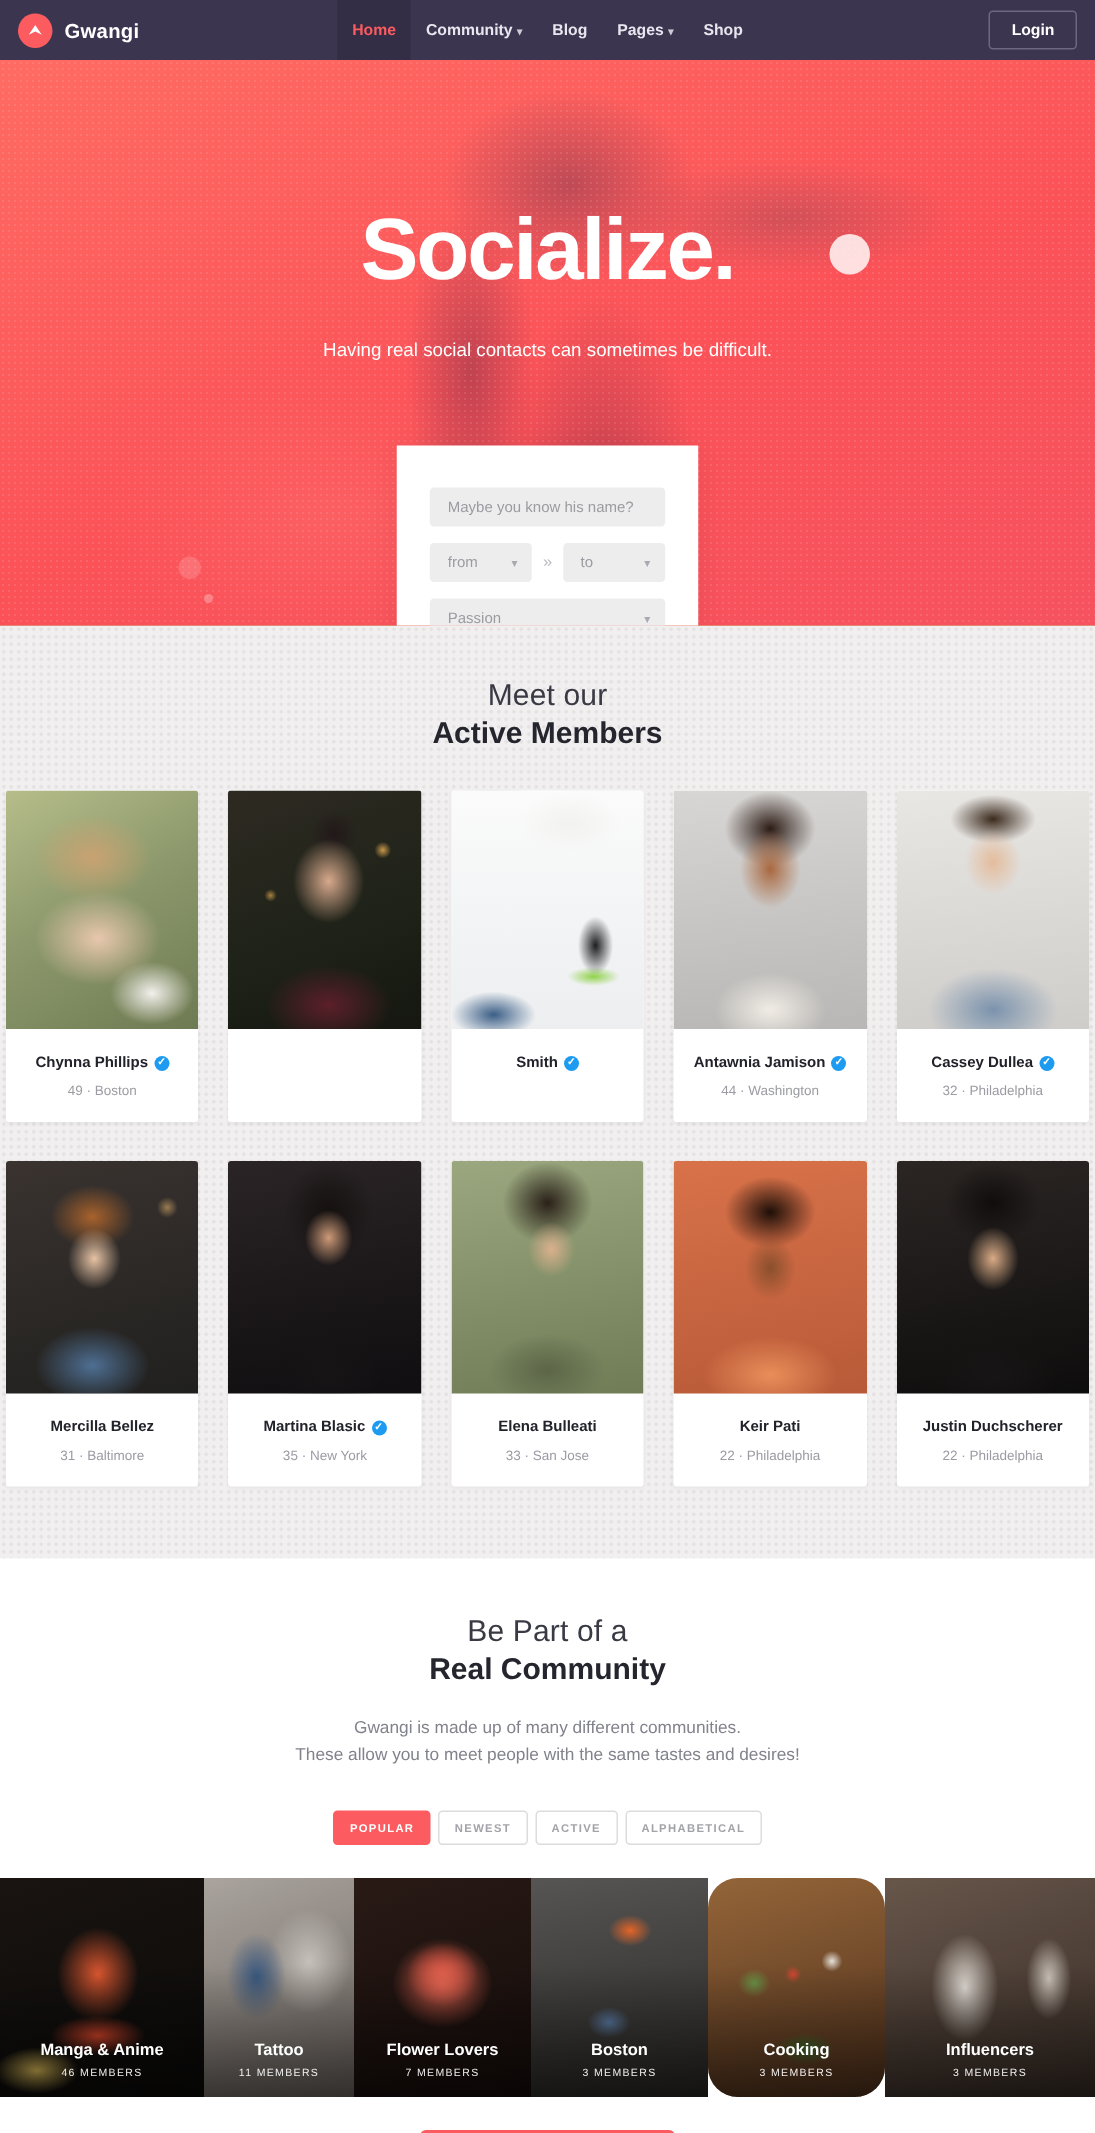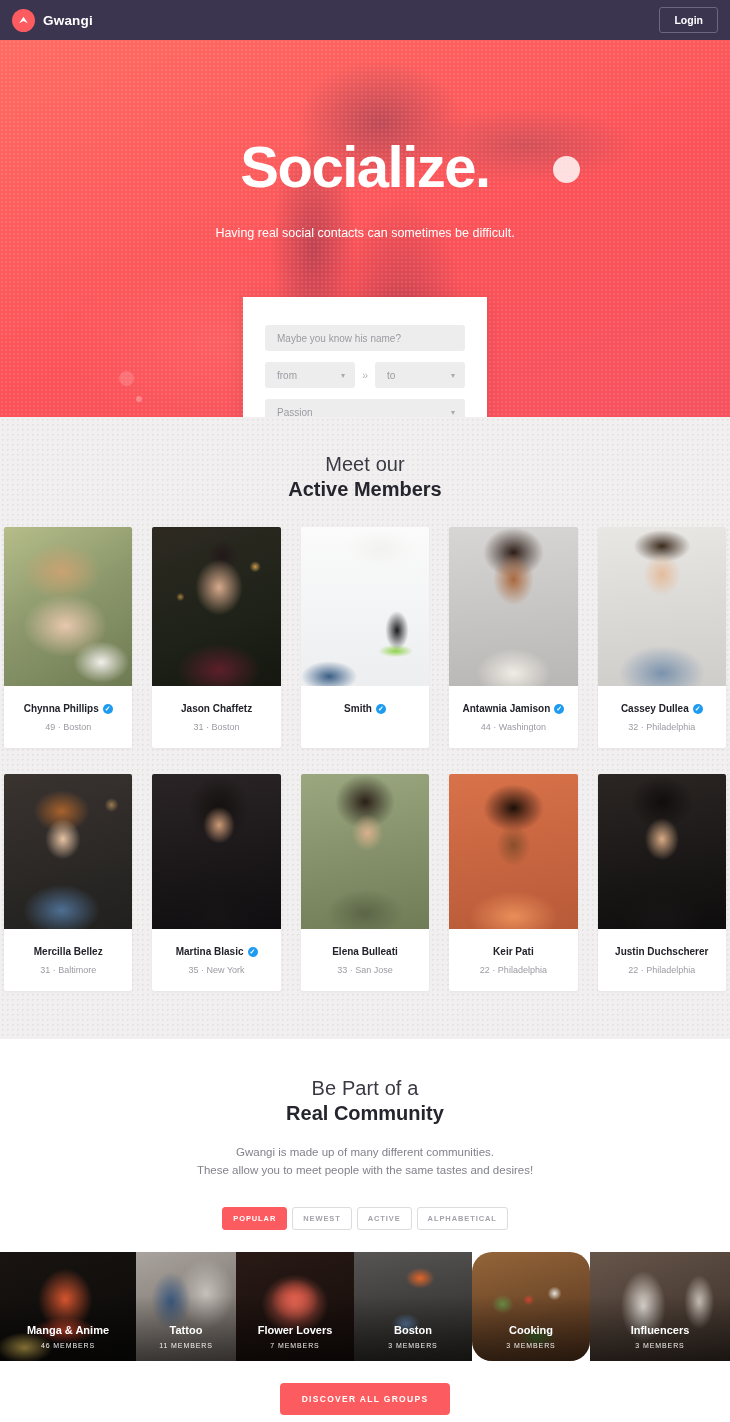--- a/index.html
+++ b/index.html
@@ -95,21 +95,21 @@
     color: #ffffff;
     font-size: 12.5px; line-height: 18px;
     margin-top: 28px;
   }
 
   
   .search-card {
     position: absolute;
     left: 50%; transform: translateX(-50%);
     top: 257px; z-index: 6;
-    width: 244px;
+    width: 201px;
     background: #ffffff;
     padding: 28px 22px 30px;
     box-shadow: 0 2px 18px rgba(0,0,0,.07);
   }
   .field {
     background: #eeedee; border: none; border-radius: 3px;
     height: 26px; width: 100%;
     font-family: inherit; font-size: 10px; color: #8d8d94;
     padding: 0 12px;
     margin-bottom: 11px;
@@ -252,21 +252,21 @@
   .filter-pill {
     border: 1px solid #dcdcdf; border-radius: 3px;
     background: #fff; color: #a2a2aa;
     font-size: 7.5px; font-weight: bold; letter-spacing: .9px;
     padding: 6px 10px; cursor: pointer;
     font-family: inherit;
   }
   .filter-pill.active { background: #fc5c60; border-color: #fc5c60; color: #fff; }
 
   .groups-strip {
-    display: flex; margin-top: 22px; height: 109px; width: 100%;
+    display: flex; margin-top: 22px; height: 146px; width: 100%;
   }
   .group-tile {
     position: relative; overflow: hidden; cursor: pointer;
   }
   .group-tile .gimg { position: absolute; inset: 0; }
   .group-tile .shade {
     position: absolute; inset: 0;
     background: linear-gradient(to bottom, rgba(0,0,0,.05) 40%, rgba(0,0,0,.55));
   }
   .group-label {
@@ -325,20 +325,39 @@
 <header class="site-header">
   <div class="brand">
     <span class="brand-mark">
       <svg width="13" height="13" viewBox="0 0 24 24" aria-hidden="true">
         <path d="M12 5 L20 17 L12 13 L4 17 Z" fill="#ffffff"></path>
       </svg>
     </span>
     <span class="brand-name">Gwangi</span>
   </div>
 
+  <nav class="main-nav">
+    <div class="nav-item active">
+      <span>Home</span>
+    </div>
+    <div class="nav-item">
+      <span>Community</span>
+      <span class="caret">▾</span>
+    </div>
+    <div class="nav-item">
+      <span>Blog</span>
+    </div>
+    <div class="nav-item">
+      <span>Pages</span>
+      <span class="caret">▾</span>
+    </div>
+    <div class="nav-item">
+      <span>Shop</span>
+    </div>
+  </nav>
 
   <button class="login-btn">Login</button>
 </header>
 
 <section class="hero">
   <div class="hero-photo"></div>
   <div class="hero-dots"></div>
   <span class="hero-bubble b1"></span>
   <span class="hero-bubble b2"></span>
   <span class="hero-bubble b3"></span>
@@ -390,26 +409,20 @@
           <span class="verified">✓</span>
         </div>
         <div class="member-sub">49 · Boston</div>
       </div>
     </div>
 
     <div class="member-card">
       <div class="member-photo">
           <div class="ph ph2"></div>
         </div>
-      <div class="member-meta">
-        <div class="member-name">
-          <span>Jason Chaffetz</span>
-        </div>
-        <div class="member-sub">31 · Boston</div>
-      </div>
     </div>
 
     <div class="member-card">
       <div class="member-photo">
           <div class="ph ph3"></div>
         </div>
       <div class="member-meta">
         <div class="member-name">
           <span>Smith</span>
           <span class="verified">✓</span>

